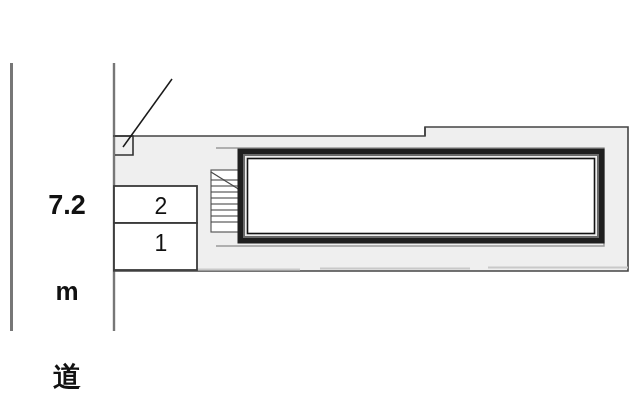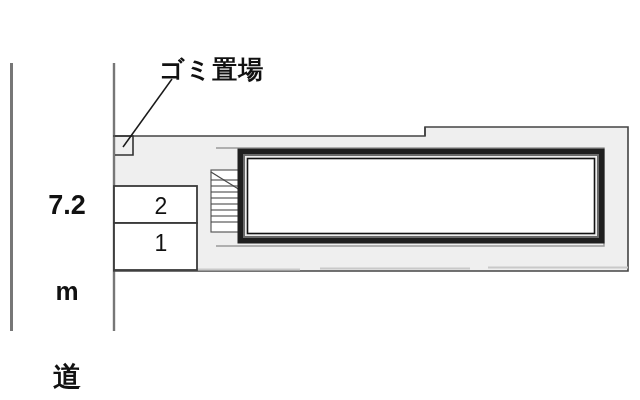--- a/index.html
+++ b/index.html
@@ -143,19 +143,18 @@
 
   </svg>
 
   <div class="txt" id="road-label">
     <span class="ln ln-num">7.2</span>
     <span class="ln ln-unit">m</span>
     <span class="ln ln-kan">道</span>
     
   </div>
 
-  <div class="txt" id="gomi-label">ゴミ置場</div>
 
   <div class="stall-num" id="stall-2-label">2</div>
 
   <div class="stall-num" id="stall-1-label">1</div>
 
 </div>
 
 </body></html>

